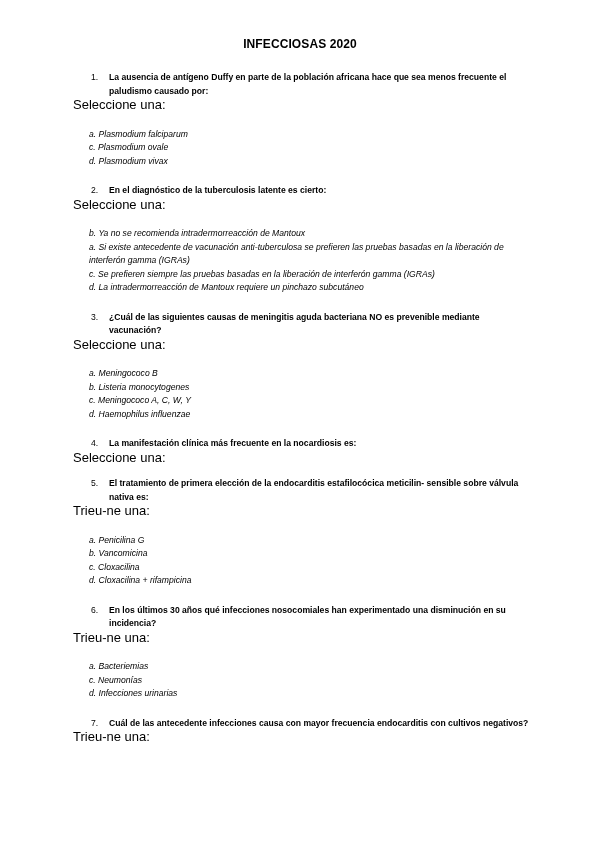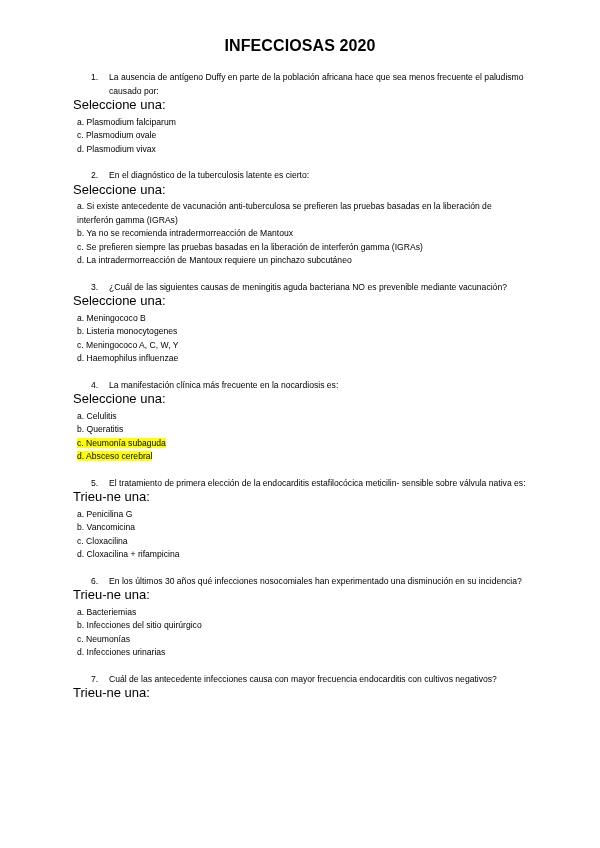--- a/index.html
+++ b/index.html
@@ -23,21 +23,21 @@
       height: 848px;
       background: #ffffff;
     }
     .title {
       position: absolute;
       top: 37px;
       left: 0;
       width: 600px;
       text-align: center;
       font-weight: bold;
-      font-size: 16px;
+      font-size: 12px;
       letter-spacing: 0.1px;
     }
     .questions {
       position: absolute;
       left: 73px;
       top: 71px;
       width: 460px;
     }
     .question {
       margin-bottom: 13px;
@@ -49,29 +49,31 @@
       line-height: 13.5px;
     }
     .q-num {
       position: absolute;
       left: 18px;
       top: 0;
     }
     .q-text {
       display: block;
       width: 424px;
+      font-weight: bold;
     }
     .prompt {
       font-size: 13px;
       line-height: 13.5px;
     }
     .options {
-      margin: 4px;
+      margin: 16px;
       padding: 0;
       list-style: none;
+      font-style: italic;
     }
     .option {
       font-size: 8.6px;
       line-height: 13.5px;
     }
     .option span.opt-text {
       display: inline;
     }
     .option.highlighted span.opt-text {
       background: #ffff00;
@@ -98,22 +100,22 @@
       </ul>
     </div>
 
     <div class="question">
       <div class="q-head">
         <span class="q-num">2.</span>
         <span class="q-text">En el diagnóstico de la tuberculosis latente es cierto:</span>
       </div>
       <div class="prompt">Seleccione una:</div>
       <ul class="options">
+        <li class="option"><span class="opt-text">b. Ya no se recomienda intradermorreacción de Mantoux</span></li>
         <li class="option"><span class="opt-text">a. Si existe antecedente de vacunación anti-tuberculosa se prefieren las pruebas basadas en la liberación de interferón gamma (IGRAs)</span></li>
-        <li class="option"><span class="opt-text">b. Ya no se recomienda intradermorreacción de Mantoux</span></li>
         <li class="option"><span class="opt-text">c. Se prefieren siempre las pruebas basadas en la liberación de interferón gamma (IGRAs)</span></li>
         <li class="option"><span class="opt-text">d. La intradermorreacción de Mantoux requiere un pinchazo subcutáneo</span></li>
       </ul>
     </div>
 
     <div class="question">
       <div class="q-head">
         <span class="q-num">3.</span>
         <span class="q-text">¿Cuál de las siguientes causas de meningitis aguda bacteriana NO es prevenible mediante vacunación?</span>
       </div>
@@ -125,26 +127,20 @@
         <li class="option"><span class="opt-text">d. Haemophilus influenzae</span></li>
       </ul>
     </div>
 
     <div class="question">
       <div class="q-head">
         <span class="q-num">4.</span>
         <span class="q-text">La manifestación clínica más frecuente en la nocardiosis es:</span>
       </div>
       <div class="prompt">Seleccione una:</div>
-      <ul class="options">
-        <li class="option"><span class="opt-text">a. Celulitis</span></li>
-        <li class="option"><span class="opt-text">b. Queratitis</span></li>
-        <li class="option highlighted"><span class="opt-text">c. Neumonía subaguda</span></li>
-        <li class="option highlighted"><span class="opt-text">d. Absceso cerebral</span></li>
-      </ul>
     </div>
 
     <div class="question">
       <div class="q-head">
         <span class="q-num">5.</span>
         <span class="q-text">El tratamiento de primera elección de la endocarditis estafilocócica meticilin- sensible sobre válvula nativa es:</span>
       </div>
       <div class="prompt">Trieu-ne una:</div>
       <ul class="options">
         <li class="option"><span class="opt-text">a. Penicilina G</span></li>
@@ -155,21 +151,20 @@
     </div>
 
     <div class="question">
       <div class="q-head">
         <span class="q-num">6.</span>
         <span class="q-text">En los últimos 30 años qué infecciones nosocomiales han experimentado una disminución en su incidencia?</span>
       </div>
       <div class="prompt">Trieu-ne una:</div>
       <ul class="options">
         <li class="option"><span class="opt-text">a. Bacteriemias</span></li>
-        <li class="option"><span class="opt-text">b. Infecciones del sitio quirúrgico</span></li>
         <li class="option"><span class="opt-text">c. Neumonías</span></li>
         <li class="option"><span class="opt-text">d. Infecciones urinarias</span></li>
       </ul>
     </div>
 
     <div class="question">
       <div class="q-head">
         <span class="q-num">7.</span>
         <span class="q-text">Cuál de las antecedente infecciones causa con mayor frecuencia endocarditis con cultivos negativos?</span>
       </div>

